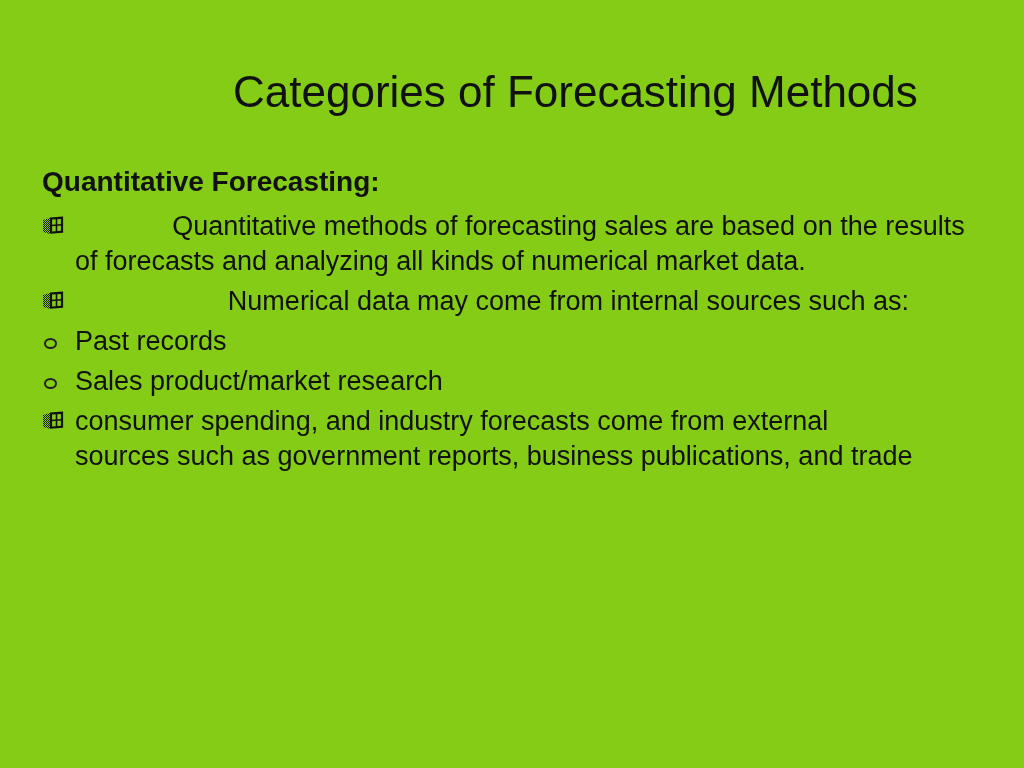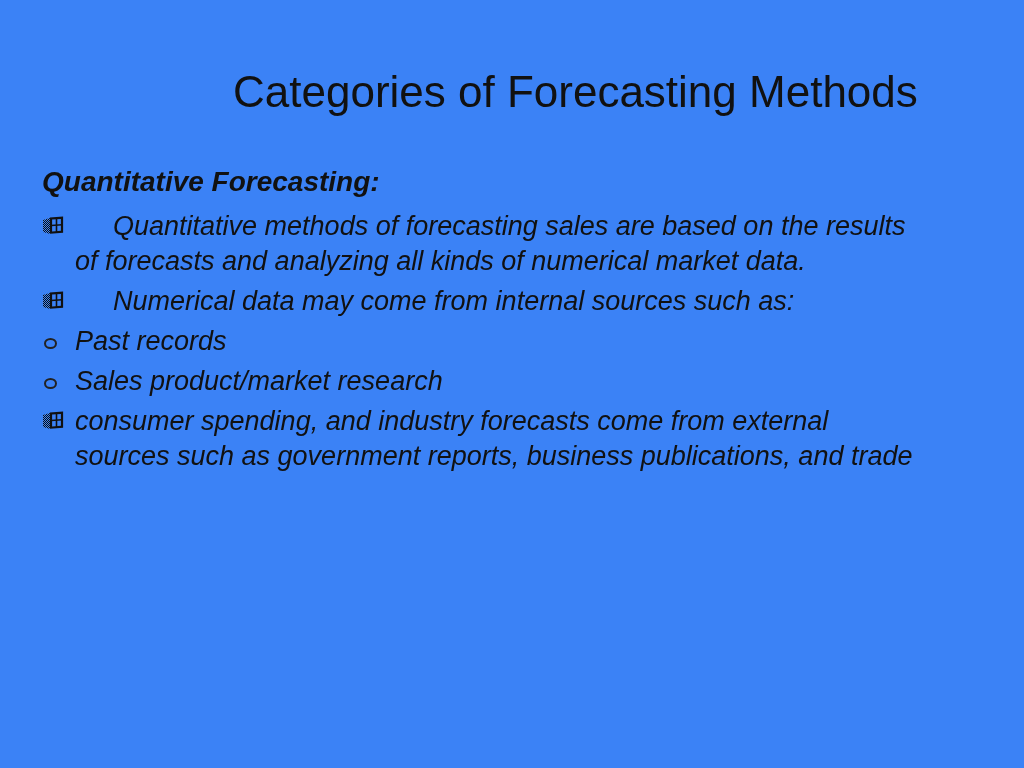--- a/index.html
+++ b/index.html
@@ -4,41 +4,40 @@
 <style>
   html, body {
     margin: 0;
     padding: 0;
     background: #ffffff;
   }
   .slide {
     position: relative;
     width: 1024px;
     height: 768px;
-    background: #3b82f6;
+    background: #84cc16;
     overflow: hidden;
     font-family: "Liberation Sans", "DejaVu Sans", sans-serif;
     color: #111111;
   }
   .slide-title {
     position: absolute;
     top: 66px;
     left: 233px;
     font-size: 44px;
     line-height: 1.2;
     font-weight: 400;
     color: #111111;
     white-space: nowrap;
   }
   .body-block {
     position: absolute;
     top: 164px;
     left: 0;
     width: 1024px;
-    font-style: italic;
   }
   .section-heading {
     margin: 0 0 10px 42px;
     font-size: 28px;
     line-height: 35px;
     font-weight: 700;
     color: #111111;
   }
   .item {
     position: relative;
@@ -66,20 +65,21 @@
   }
   .line {
     padding-left: 75px;
     font-size: 27px;
     line-height: 35px;
     color: #111111;
     white-space: nowrap;
   }
   .item.bullet .line.first {
     padding-left: 113px;
+    text-align: center;
   }
 </style>
 </head>
 <body>
 
 <div class="slide">
   <div class="slide-title">Categories of Forecasting Methods</div>
 
   <div class="body-block">
     <div class="section-heading">Quantitative Forecasting:</div>

